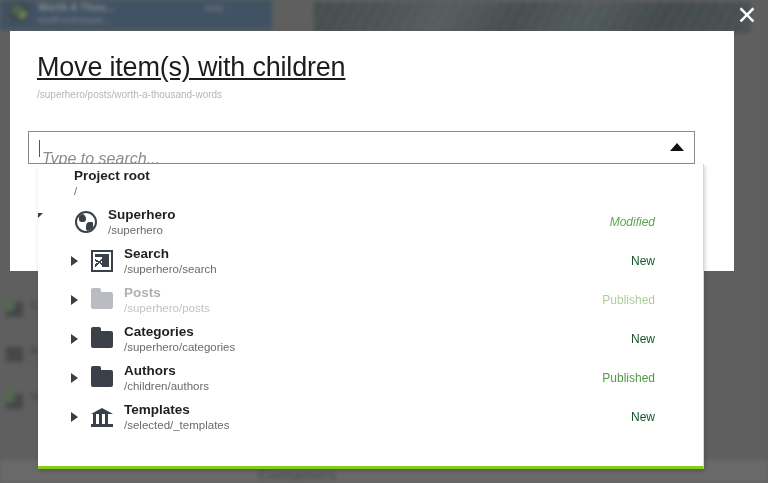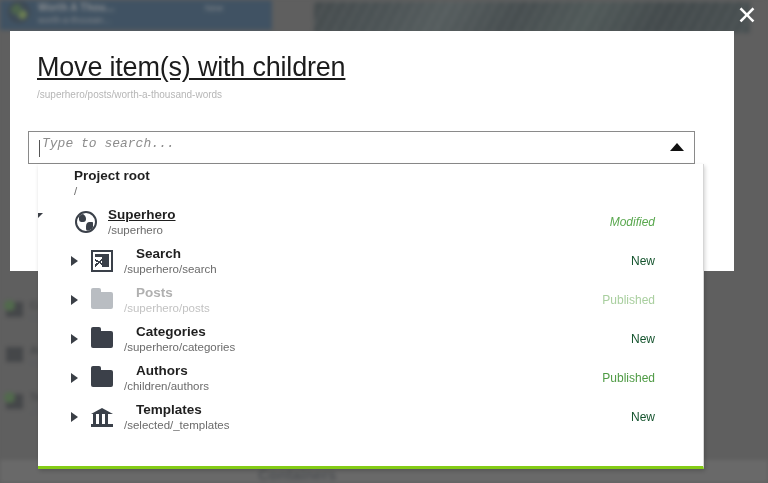--- a/index.html
+++ b/index.html
@@ -188,26 +188,25 @@
     z-index: 20;
   }
   #combo-caret {
     position: absolute;
     left: 10px; top: 8px;
     width: 1px; height: 17px;
     background: #555;
   }
   #combo-placeholder {
     position: absolute;
-    left: 13px; top: 4px;
-    font-size: 13px;
+    left: 13px; top: 18px;
+    font-size: 16px;
     font-style: italic;
     color: #8d8d8d;
     white-space: nowrap;
-    font-family: Liberation Mono, monospace;
   }
   #combo-arrow {
     position: absolute;
     right: 10px; top: 11px;
     width: 0; height: 0;
     border-left: 7px solid transparent;
     border-right: 7px solid transparent;
     border-bottom: 8px solid #111;
     cursor: pointer;
   }
@@ -281,26 +280,26 @@
   .st-modified  { color: #5aa84f; font-style: italic; }
   .st-new       { color: #14532d; }
   .st-published { color: #4f9b45; }
   .st-published-muted { color: #a9cf9f; }
 
   
   .lvl0 .opt-label { left: 36px; top: 4px; }
   .lvl0 .opt-sub   { left: 36px; top: 21px; }
 
   .lvl1 .opt-icon  { left: 37px; top: 8px; }
-  .lvl1 .opt-label { left: 70px; top: 4px; text-decoration: underline; }
+  .lvl1 .opt-label { left: 70px; top: 4px; }
   .lvl1 .opt-sub   { left: 70px; top: 21px; }
 
   .lvl2 .opt-twisty { left: 33px; top: 14px; }
   .lvl2 .opt-icon  { left: 53px; top: 8px; }
-  .lvl2 .opt-label { left: 86px; top: 4px; margin-left: 12px; }
+  .lvl2 .opt-label { left: 86px; top: 4px; }
   .lvl2 .opt-sub   { left: 86px; top: 21px; }
 
   
   .ic-globe {
     border-radius: 50%;
     border: 2.2px solid #3a4049;
     background: #ffffff;
     position: relative;
     overflow: hidden;
   }

